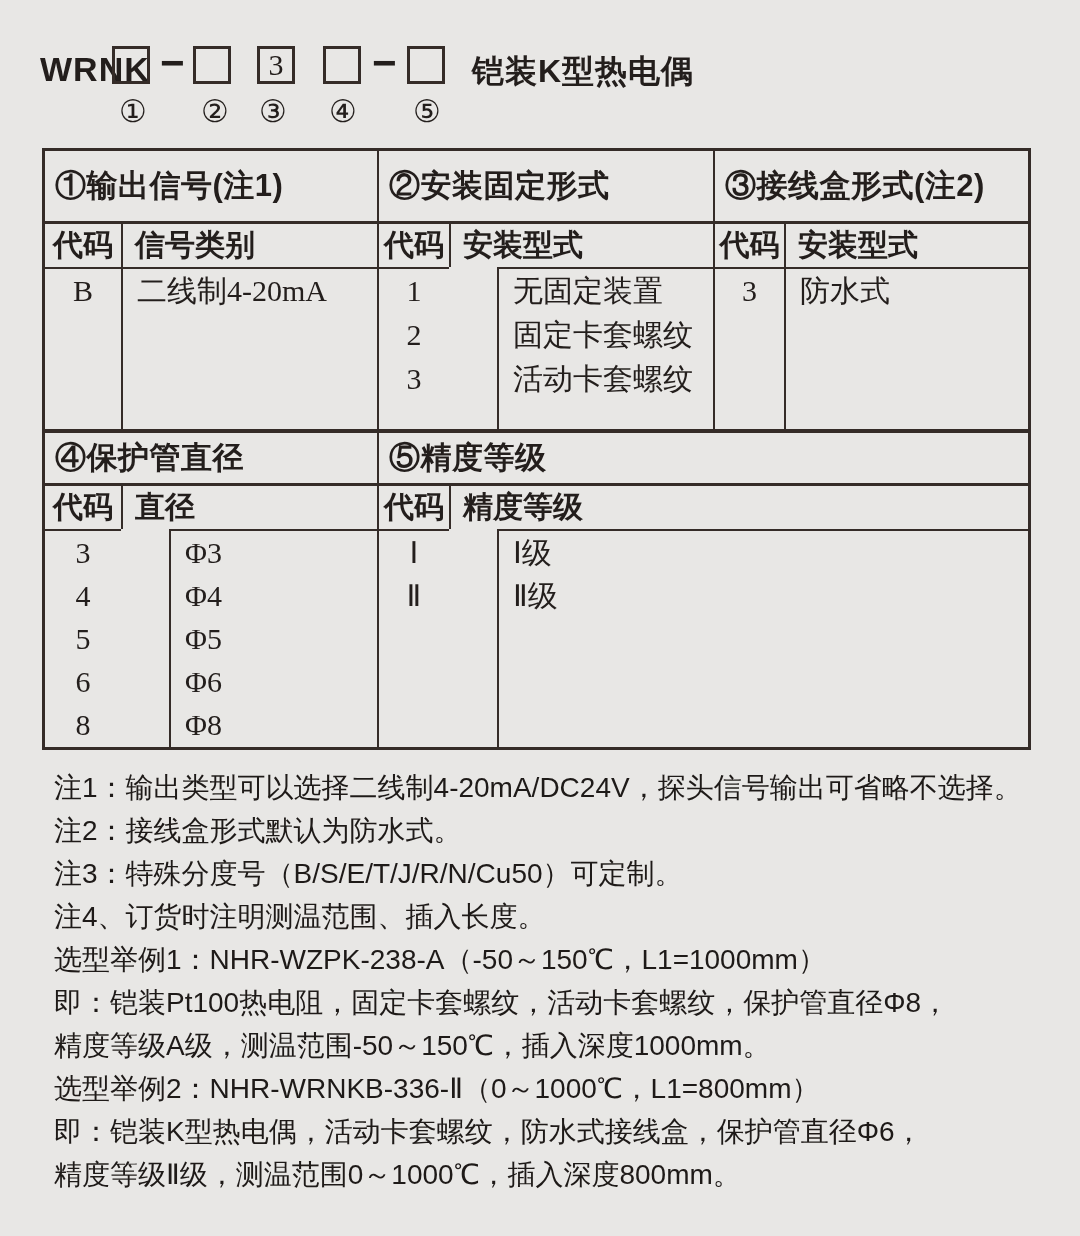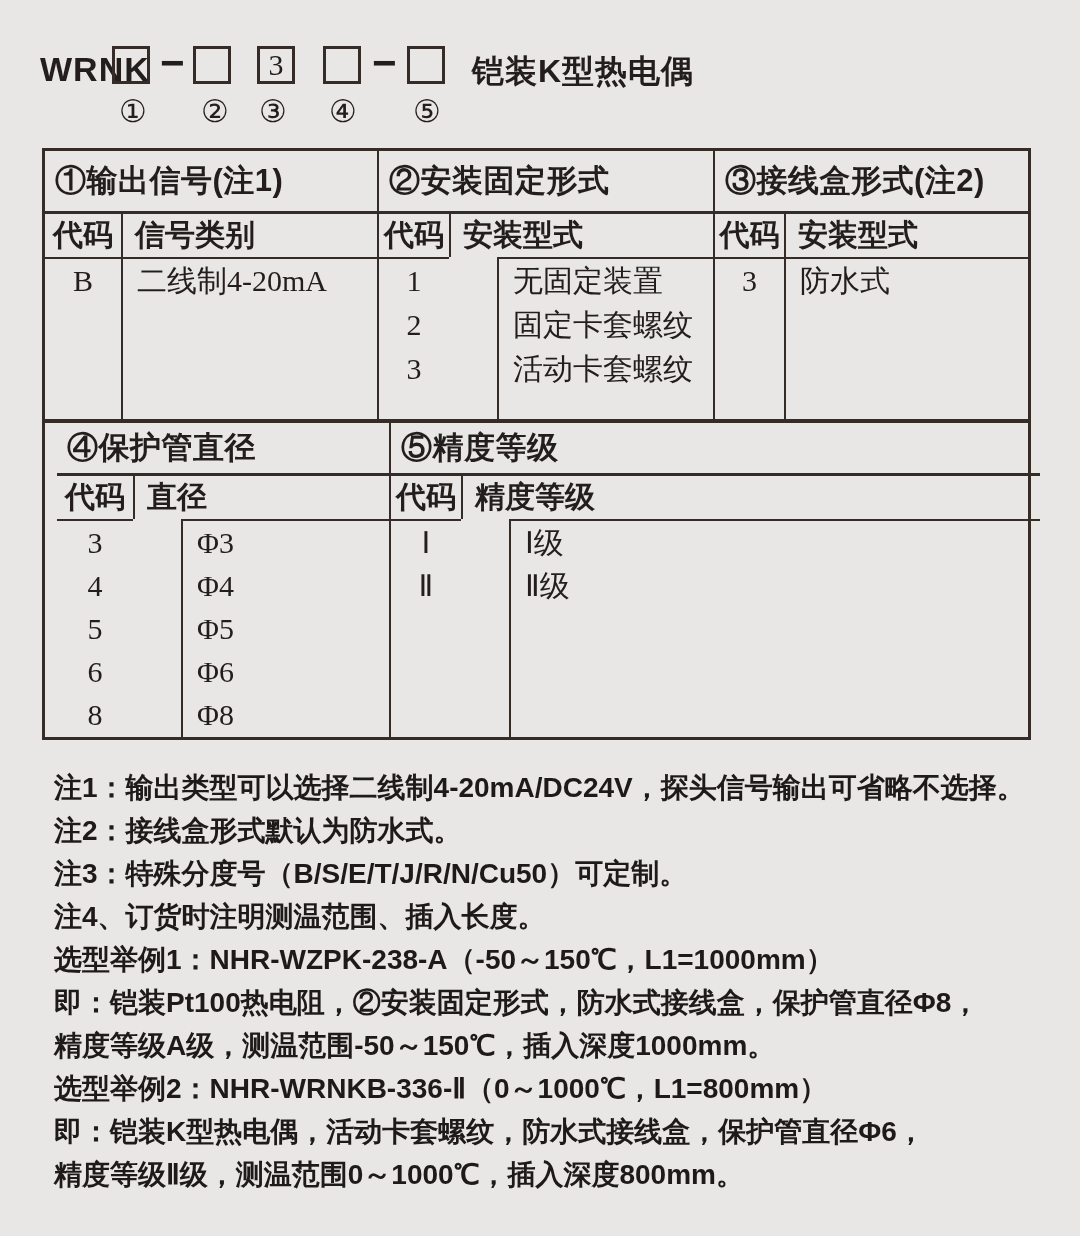--- a/index.html
+++ b/index.html
@@ -46,27 +46,27 @@
     transform:translateX(-50%);
   }
   .p1{left:133px;} .p2{left:215px;} .p3{left:273px;} .p4{left:343px;} .p5{left:427px;}
 
   
   .spec-table{
     position:absolute;left:42px;top:148px;width:989px;
     border:3px solid var(--line);box-sizing:border-box;
   }
   .gu{display:grid;grid-template-columns:76px 256px 72px 264px 71px 244px;}
-  .gl{display:grid;grid-template-columns:76px 256px 72px 579px;border-top:4px solid var(--line);padding-left:12px;}
+  .gl{display:grid;grid-template-columns:76px 256px 72px 579px;border-top:4px solid var(--line);}
   .cell{box-sizing:border-box;overflow:hidden;}
   .bl{border-left:2px solid var(--line);}
   .bt2{border-top:2px solid var(--line);}
   .bt3{border-top:3px solid var(--line);}
   .t{
-    height:60px;display:flex;align-items:center;padding-left:10px;
+    height:70px;display:flex;align-items:center;padding-left:10px;
     font-size:31px;font-weight:bold;letter-spacing:0.5px;
   }
   .gl .t{height:50px;}
   .sp2{grid-column:span 2;}
   .h{
     height:46px;display:flex;align-items:center;
     font-size:30px;font-weight:bold;text-align:right;
   }
   .gl .h{height:46px;}
   .h.code{justify-content:center;}
@@ -85,21 +85,21 @@
   .b.stack.code{align-items:center;}
   .b.stack.lbl{align-items:flex-start;padding-left:14px;margin-left:48px;}
   .gu .stack span{display:block;line-height:44px;}
   .gl .stack span{display:block;line-height:43px;}
 
   
   .notes{
     position:absolute;left:54px;top:766px;width:1000px;
     font-size:28px;line-height:43px;color:#1e1a18;
   }
-  .note-line{display:block;white-space:nowrap;font-weight:bold;}
+  .note-line{display:block;white-space:nowrap;}
 </style>
 </head>
 <body>
 
 <div class="page">
 
   <div class="model-area">
     <span class="m-prefix">WRNK</span>
     <span class="mbox b1"></span>
     <span class="mdash d1">−</span>
@@ -181,20 +181,20 @@
       </div>
     </div>
   </div>
 
   <div class="notes">
     <span class="note-line">注1：输出类型可以选择二线制4-20mA/DC24V，探头信号输出可省略不选择。</span>
     <span class="note-line">注2：接线盒形式默认为防水式。</span>
     <span class="note-line">注3：特殊分度号（B/S/E/T/J/R/N/Cu50）可定制。</span>
     <span class="note-line">注4、订货时注明测温范围、插入长度。</span>
     <span class="note-line">选型举例1：NHR-WZPK-238-A（-50～150℃，L1=1000mm）</span>
-    <span class="note-line">即：铠装Pt100热电阻，②安装固定形式，防水式接线盒，保护管直径Φ8，</span>
+    <span class="note-line">即：铠装Pt100热电阻，固定卡套螺纹，活动卡套螺纹，保护管直径Φ8，</span>
     <span class="note-line">精度等级A级，测温范围-50～150℃，插入深度1000mm。</span>
     <span class="note-line">选型举例2：NHR-WRNKB-336-Ⅱ（0～1000℃，L1=800mm）</span>
     <span class="note-line">即：铠装K型热电偶，活动卡套螺纹，防水式接线盒，保护管直径Φ6，</span>
     <span class="note-line">精度等级Ⅱ级，测温范围0～1000℃，插入深度800mm。</span>
   </div>
 
 </div>
 
 </body></html>

